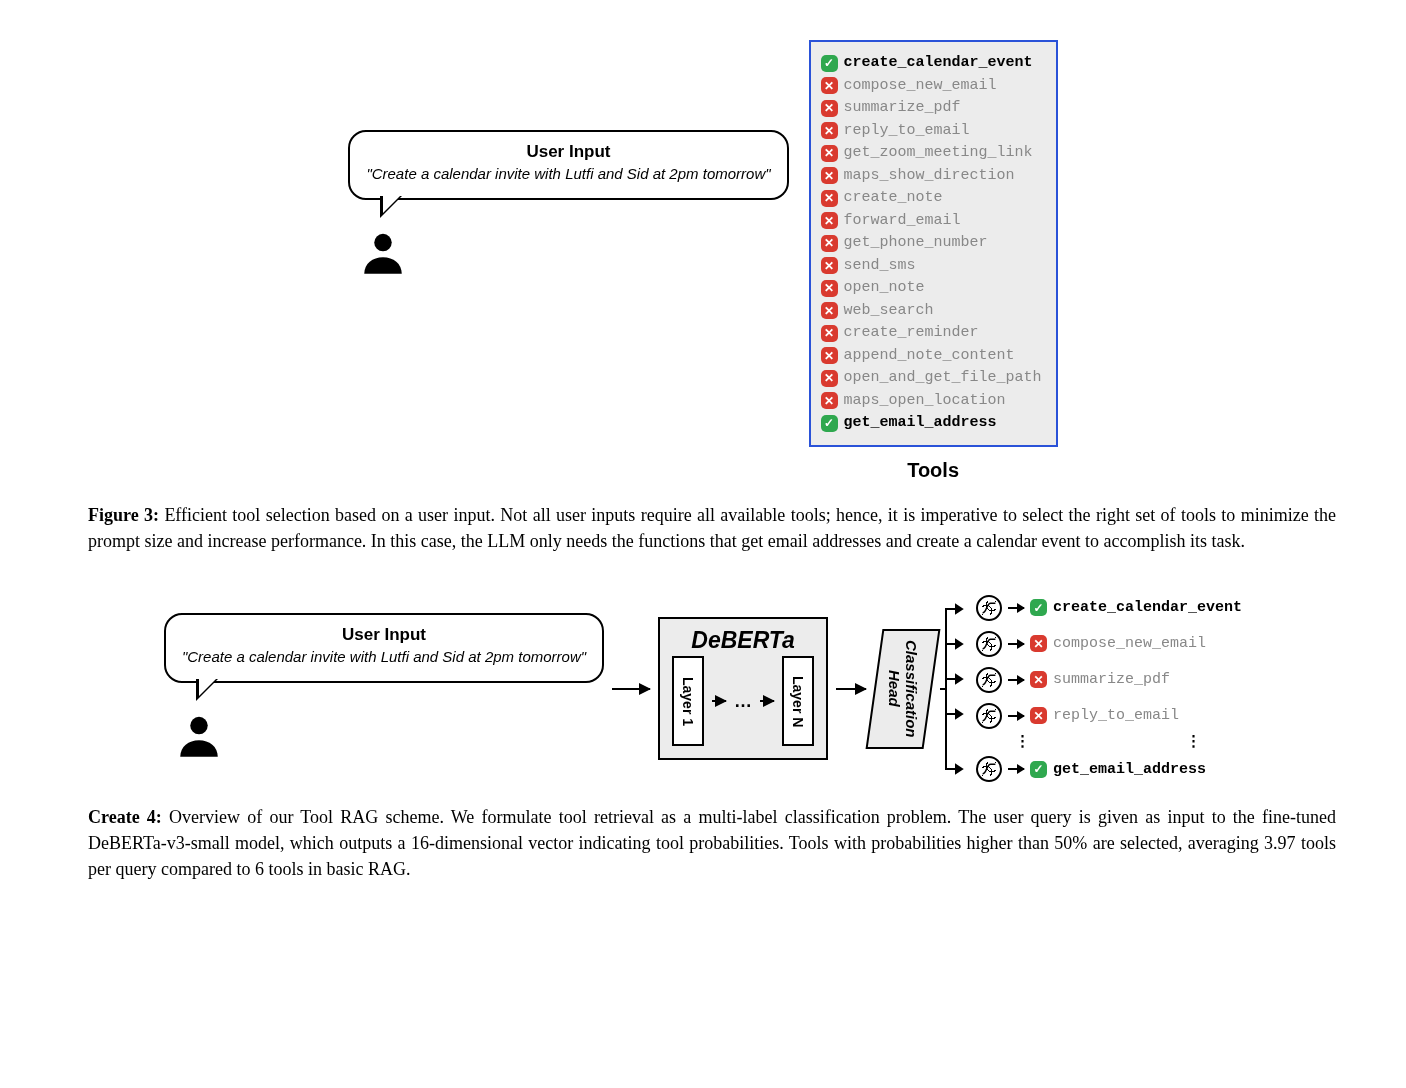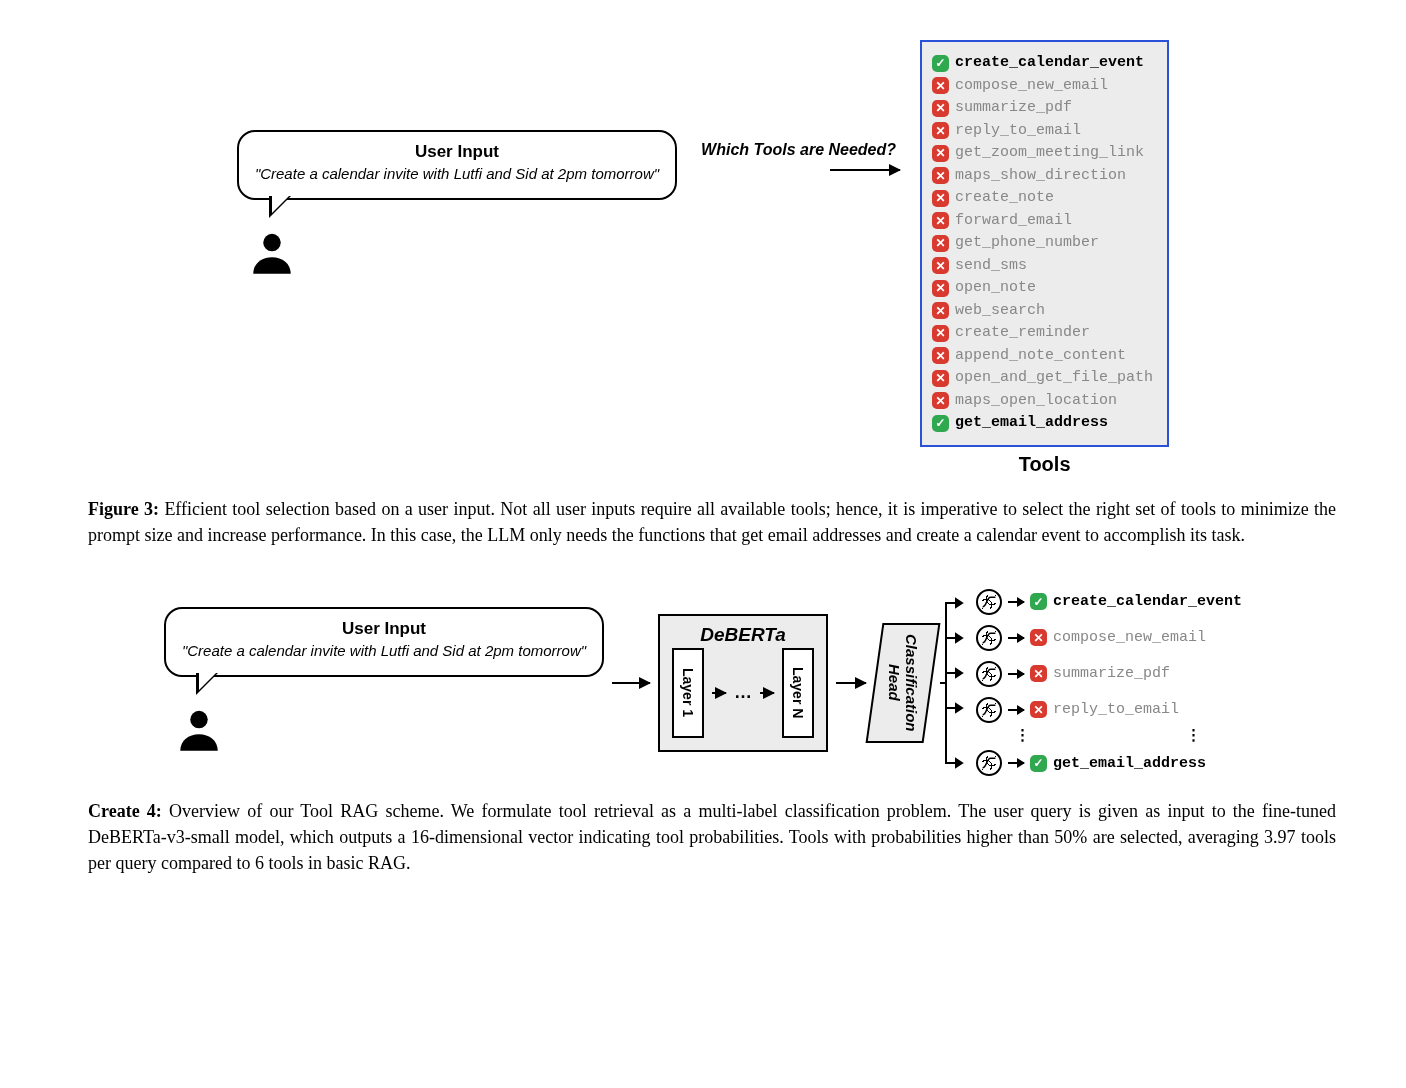--- a/index.html
+++ b/index.html
@@ -114,21 +114,21 @@
     font-size: 15px;
     line-height: 1.5;
   }
   .tool-item { display: flex; align-items: center; gap: 6px; white-space: nowrap; }
   .tool-item.selected { font-weight: 700; color: #000; }
   .tool-item.dim { color: #888; }
   .tools-label {
     font-family: -apple-system, Helvetica, Arial, sans-serif;
     font-weight: 700;
     font-size: 20px;
-    margin-top: 6px;
+    margin-top: 12px;
   }
   .status-icon {
     width: 17px; height: 17px;
     border-radius: 5px;
     display: inline-flex;
     align-items: center; justify-content: center;
     color: #fff;
     font-family: Arial, sans-serif;
     font-weight: 700;
     font-size: 12px;
@@ -159,21 +159,21 @@
     background: #ececec;
     padding: 8px 12px 12px;
     display: flex;
     flex-direction: column;
     align-items: center;
     font-family: -apple-system, Helvetica, Arial, sans-serif;
   }
   .model-box .model-title {
     font-weight: 700;
     font-style: italic;
-    font-size: 19px;
+    font-size: 23px;
     margin-bottom: 2px;
   }
   .layers {
     display: flex;
     align-items: center;
     gap: 8px;
   }
   .layer {
     border: 2px solid #000;
     background: #fff;
@@ -272,26 +272,20 @@
         <div class="tail"></div>
       </div>
       <div class="user-icon">
         <svg viewBox="0 0 24 24">
             <circle cx="12" cy="7" r="4.2" fill="#000"></circle>
             <path d="M3 22c0-5 4-8 9-8s9 3 9 8z" fill="#000"></path>
           </svg>
       </div>
     </div>
 
-    <div class="arrow-row" style="margin-top:100px">
-      <div class="question-box">
-        <span>Which Tools are Needed?</span>
-      </div>
-      <div class="arrow mid" style="align-self:flex-end;width:70px;margin-top:4px"></div>
-    </div>
 
     <div class="tools-wrap">
       <div class="tools-box" id="tools-box">
           <div class="tool-item selected">
             <span class="status-icon check">✓</span>
             <span>create_calendar_event</span>
           </div>
           <div class="tool-item dim">
             <span class="status-icon cross">✕</span>
             <span>compose_new_email</span>

